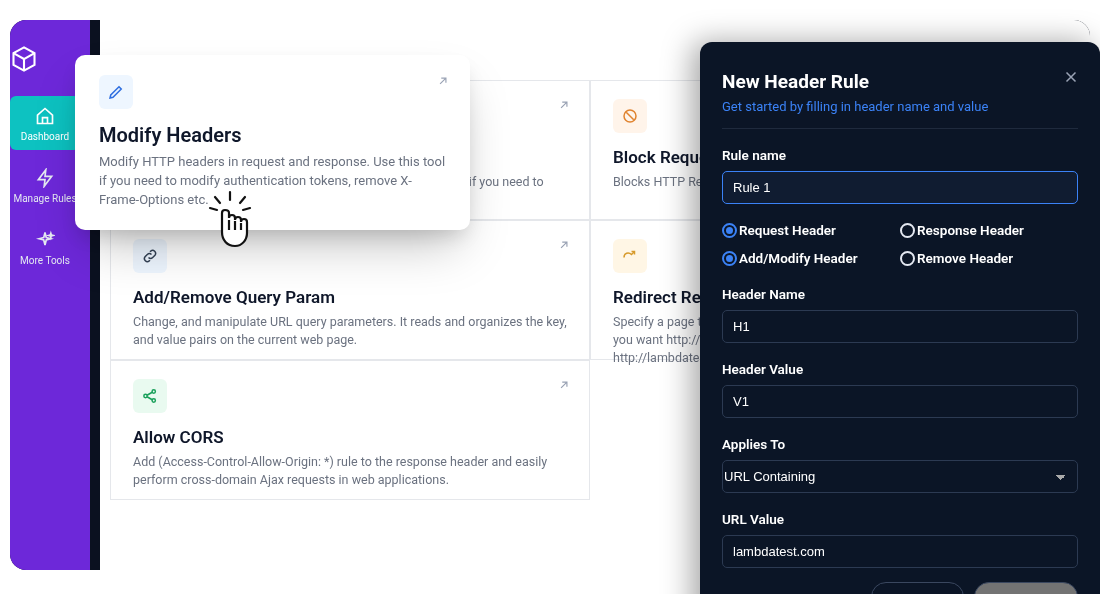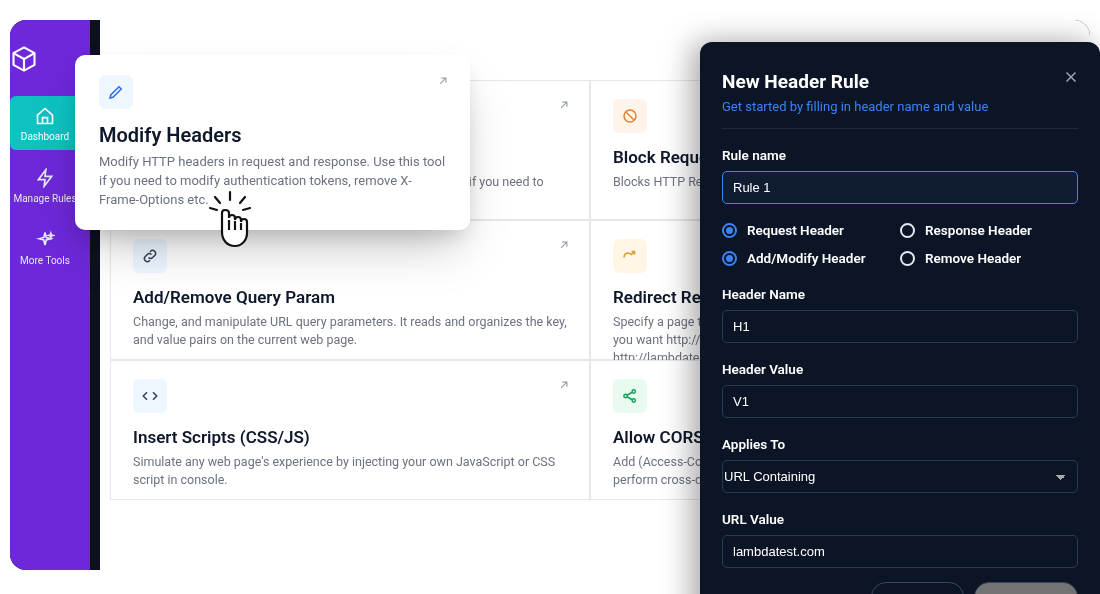--- a/index.html
+++ b/index.html
@@ -193,21 +193,21 @@
   .text-input.focused { border-color: #3b82f6; background:#101c31; }
   .radio-grid {
     display: grid;
     grid-template-columns: 1fr 1fr;
     row-gap: 12px;
     margin-bottom: 20px;
   }
   .radio-item {
     display: flex;
     align-items: center;
-    gap: 10px;
+    gap: 2px;
     font-size: 13.5px;
     font-weight: 600;
     cursor: pointer;
   }
   .radio-dot {
     width: 15px; height: 15px;
     border-radius: 50%;
     border: 2px solid #e4e8f1;
     display:inline-flex; align-items:center; justify-content:center;
     flex-shrink: 0;
@@ -354,35 +354,20 @@
         </div>
         <span class="card-arrow">
           <svg viewBox="0 0 24 24" stroke="currentColor" stroke-width="2" fill="none">
               <path d="M7 17 L17 7 M9 7 H17 V15"></path>
             </svg>
         </span>
         <div class="card-title">Redirect Requests</div>
         <div class="card-desc">Specify a page that should be automatically redirected to another page. E.g. you want http://lambdatest.com/111 to redirect to http://lambdatest.com/222.</div>
       </div>
       <div class="card">
-        <div class="card-icon-box">
-          <svg viewBox="0 0 24 24" fill="none" stroke="#334155" stroke-width="2">
-              <path d="M8 7 L3 12 L8 17"></path>
-              <path d="M16 7 L21 12 L16 17"></path>
-            </svg>
-        </div>
-        <span class="card-arrow">
-          <svg viewBox="0 0 24 24" stroke="currentColor" stroke-width="2" fill="none">
-              <path d="M7 17 L17 7 M9 7 H17 V15"></path>
-            </svg>
-        </span>
-        <div class="card-title">Insert Scripts (CSS/JS)</div>
-        <div class="card-desc">Simulate any web page's experience by injecting your own JavaScript or CSS script in console.</div>
-      </div>
-      <div class="card">
         <div class="card-icon-box" style="background:#e9faf0">
           <svg viewBox="0 0 24 24" fill="none" stroke="#19a05a" stroke-width="2">
               <circle cx="6" cy="12" r="2.2"></circle>
               <circle cx="17" cy="6" r="2.2"></circle>
               <circle cx="17" cy="18" r="2.2"></circle>
               <path d="M8 11 L15 7 M8 13 L15 17"></path>
             </svg>
         </div>
         <span class="card-arrow">
           <svg viewBox="0 0 24 24" stroke="currentColor" stroke-width="2" fill="none">

